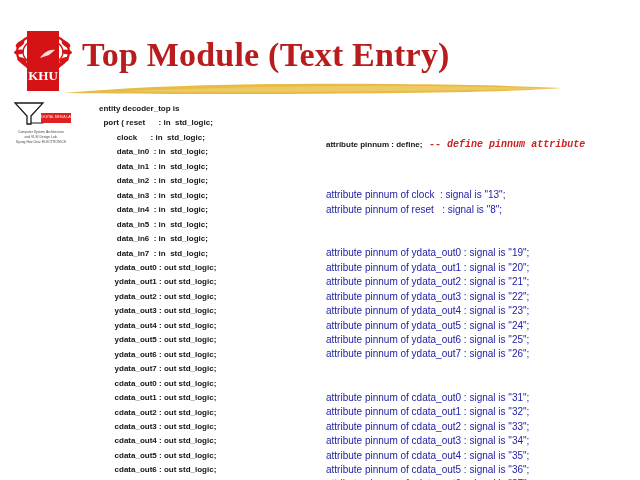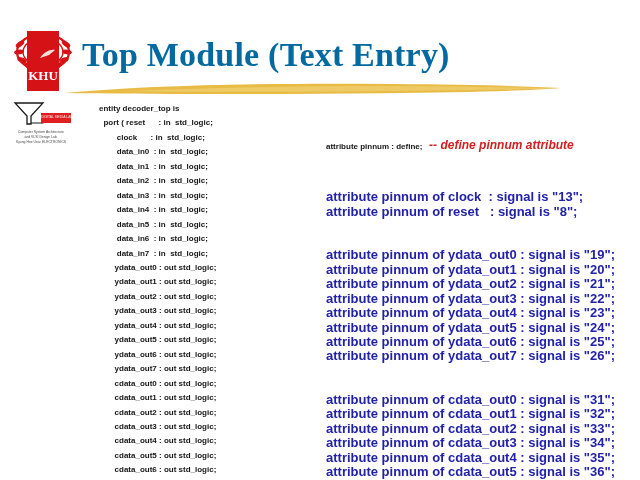--- a/index.html
+++ b/index.html
@@ -61,21 +61,21 @@
     line-height: 14px;
   }
 
   .slide-title {
     position: absolute;
     left: 82px;
     top: 20px;
     font-family: "Liberation Serif", serif;
     font-weight: bold;
     font-size: 34px;
-    color: #0369a1;
+    color: #b91c1c;
     white-space: nowrap;
     letter-spacing: 0.2px;
   }
 
   .gold-swoosh {
     position: absolute;
     left: 62px;
     top: 66px;
     width: 500px;
     height: 13px;
@@ -150,33 +150,34 @@
   .code-right .line {
     line-height: 14.45px;
     white-space: pre;
   }
   .line.dark {
     font-size: 8px;
     font-weight: bold;
     color: #161616;
   }
   .line.blue {
-    font-size: 13px;
-    font-weight: bold;
+    font-size: 10px;
+    font-weight: normal;
     color: #2222a8;
   }
   .line.spacer {
     font-size: 9.5px;
     height: 14.45px;
   }
   .comment-red {
     color: #d02020;
     font-style: italic;
     font-weight: bold;
-    font-size: 12px;
+    font-size: 10px;
+    font-family: Liberation Mono, monospace;
   }
 </style>
 </head>
 <body>
 
 <div class="slide-header">
 
   <div class="khu-logo">
     <div class="khu-shield"></div>
     <svg class="khu-wreath" viewBox="0 0 58 40">

